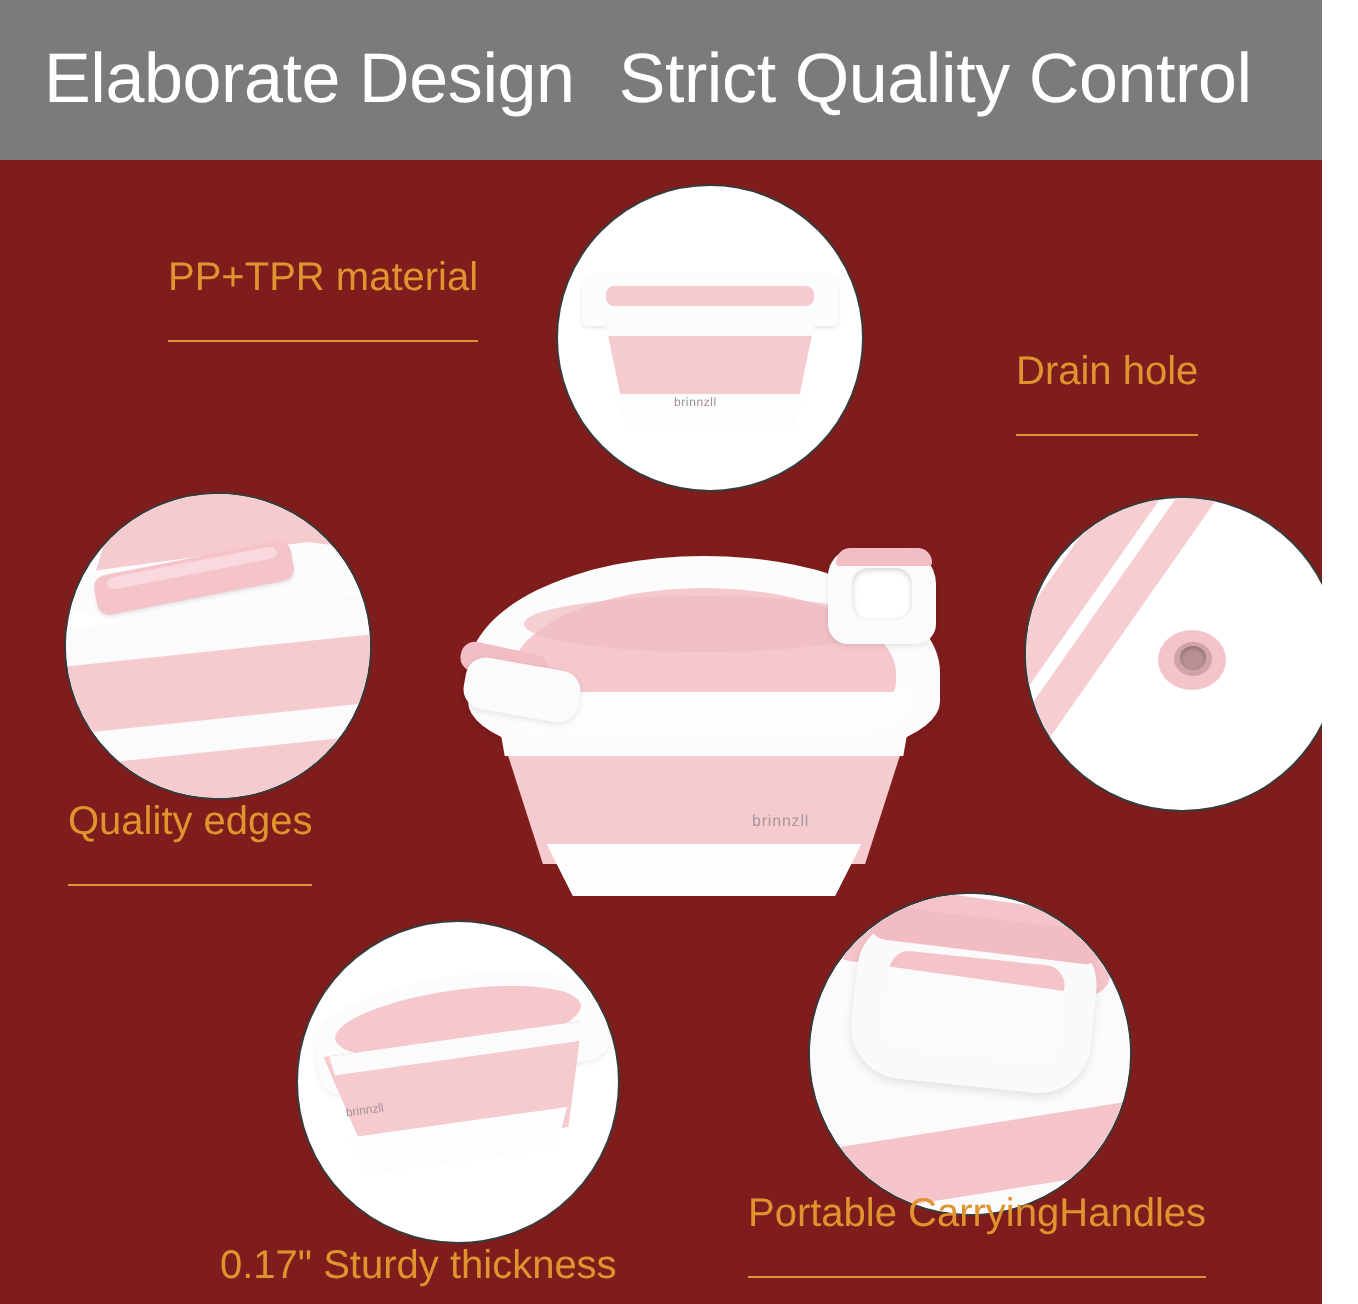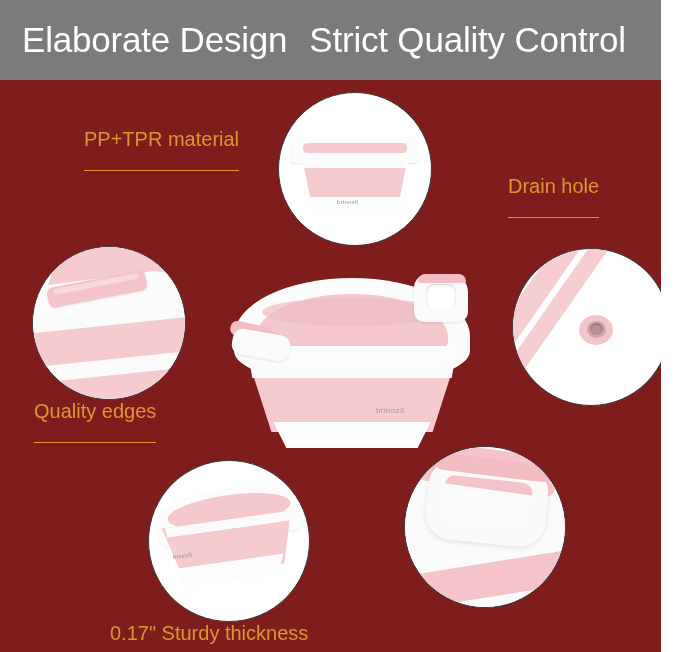--- a/index.html
+++ b/index.html
@@ -444,20 +444,21 @@
 
   <div class="bubble bub-handle">
     <div class="bubble-inner">
       <div class="b5-surface"></div>
       <div class="b5-pink-top"></div>
       <div class="b5-pink-bottom"></div>
       <div class="b5-grip"></div>
       <div class="b5-grip-pinkband"></div>
     </div>
   </div>
+  <div class="label label-handles">Portable CarryingHandles</div>
 
   <div class="main-product">
     <div class="mp-rim"></div>
     <div class="mp-interior"></div>
     <div class="mp-interior-shadow"></div>
     <div class="mp-handle-right-out"></div>
     <div class="mp-handle-right-pink"></div>
     <div class="mp-handle-right-hole"></div>
     <div class="mp-front-lip"></div>
     <div class="mp-handle-left-pink"></div>

